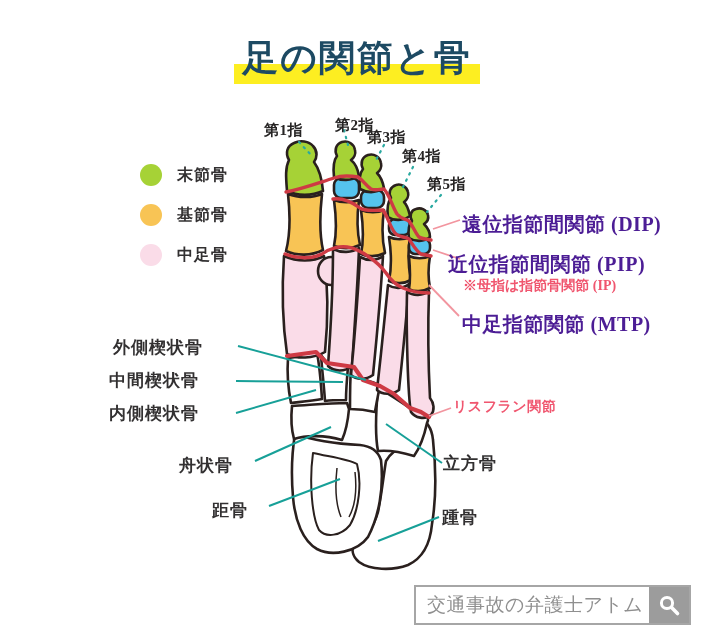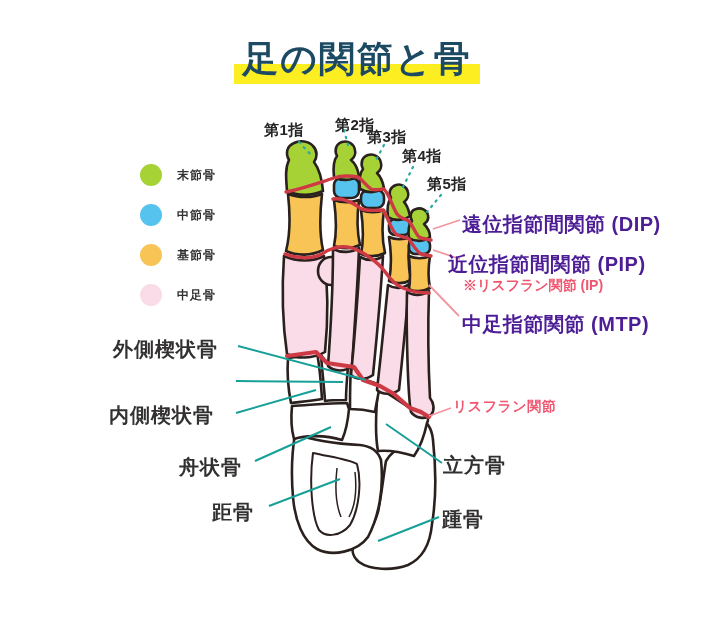--- a/index.html
+++ b/index.html
@@ -1,34 +1,34 @@
 <!DOCTYPE html>
 <html><head>
 <meta charset="utf-8">
 <style>
   html,body{margin:0;padding:0;background:#fff;}
   .canvas{position:relative;width:714px;height:643px;background:#ffffff;overflow:hidden;
-          font-family:Liberation Sans, sans-serif;}
+          font-family:Liberation Serif, serif;}
   
   .title-wrap{position:absolute;top:36px;left:0;width:714px;text-align:center;}
   .title{display:inline-block;font-size:36px;font-weight:bold;color:#1d4a63;letter-spacing:2px;
          line-height:1.25;padding:0 8px 3px 8px;
          background:linear-gradient(to bottom,transparent 58%,#fdee21 58%,#fdee21 100%);}
   
   .legend{position:absolute;left:140px;top:163px;}
   .legend-row{display:flex;align-items:center;height:24px;margin-bottom:16px;}
   .legend-dot{width:22px;height:22px;border-radius:50%;flex:0 0 22px;}
-  .legend-label{margin-left:15px;font-size:12px;font-weight:bold;color:#323031;letter-spacing:1px;}
+  .legend-label{margin-left:15px;font-size:16px;font-weight:bold;color:#323031;letter-spacing:1px;}
   
   .lbl{position:absolute;white-space:nowrap;font-weight:bold;}
   .toe-lbl{font-size:15px;color:#262424;letter-spacing:0.5px;}
   .red-lbl{font-size:20px;color:#4c1d95;letter-spacing:0.5px;}
   .red-note{font-size:14px;color:#f0566f;}
   .red-lbl-sm{font-size:14px;color:#f0566f;letter-spacing:0.5px;}
-  .bone-lbl{font-size:20px;color:#323031;letter-spacing:1px;}
+  .bone-lbl{font-size:17px;color:#323031;letter-spacing:1px;}
   .diagram-svg{position:absolute;left:0;top:0;}
   
   .footer{position:absolute;left:414px;top:585px;width:277px;height:40px;
           border:2px solid #a6a6a6;box-sizing:border-box;background:#fff;display:flex;align-items:stretch;}
   .footer-text{flex:1;display:flex;align-items:center;padding-left:11px;
                font-size:19px;color:#8f8f8f;letter-spacing:0.5px;font-weight:500;}
   .footer-search{flex:0 0 40px;background:#9c9c9c;display:flex;align-items:center;justify-content:center;}
 </style>
 </head>
 <body>
@@ -36,24 +36,20 @@
 <div class="canvas">
 
   <div class="title-wrap">
     <span class="title">足の関節と骨</span>
   </div>
 
   <div class="legend">
     <div class="legend-row">
       <span class="legend-dot" style="background-color: rgb(166, 210, 54);"></span>
       <span class="legend-label">末節骨</span>
-    </div>
-    <div class="legend-row">
-      <span class="legend-dot" style="background-color: rgb(85, 195, 238);"></span>
-      <span class="legend-label">中節骨</span>
     </div>
     <div class="legend-row">
       <span class="legend-dot" style="background-color: rgb(248, 196, 85);"></span>
       <span class="legend-label">基節骨</span>
     </div>
     <div class="legend-row">
       <span class="legend-dot" style="background-color: rgb(250, 220, 232);"></span>
       <span class="legend-label">中足骨</span>
     </div>
   </div>
@@ -133,25 +129,35 @@
   </svg>
 
   <div class="lbl toe-lbl" style="left:264px;top:121px;">第1指</div>
   <div class="lbl toe-lbl" style="left:321px;top:116px;margin-left:14px;">第2指</div>
   <div class="lbl toe-lbl" style="left:367px;top:128px;">第3指</div>
   <div class="lbl toe-lbl" style="left:402px;top:147px;">第4指</div>
   <div class="lbl toe-lbl" style="left:427px;top:175px;">第5指</div>
 
   <div class="lbl red-lbl" style="left:462px;top:211px;">遠位指節間関節 (DIP)</div>
   <div class="lbl red-lbl" style="left:448px;top:251px;">近位指節間関節 (PIP)</div>
-  <div class="lbl red-note" style="left:463px;top:277px;">※リスフラン関節 (IP)</div>
+  <div class="lbl red-note" style="left:463px;top:277px;">※母指は指節骨関節 (IP)</div>
   <div class="lbl red-lbl" style="left:462px;top:311px;">中足指節関節 (MTP)</div>
   <div class="lbl red-lbl-sm" style="left:453px;top:398px;">リスフラン関節</div>
 
   <div class="lbl bone-lbl" style="left:113px;top:336px;">外側楔状骨</div>
+  <div class="lbl bone-lbl" style="left:109px;top:369px;">中間楔状骨</div>
   <div class="lbl bone-lbl" style="left:109px;top:402px;">内側楔状骨</div>
   <div class="lbl bone-lbl" style="left:179px;top:454px;">舟状骨</div>
   <div class="lbl bone-lbl" style="left:212px;top:499px;">距骨</div>
   <div class="lbl bone-lbl" style="left:443px;top:452px;">立方骨</div>
   <div class="lbl bone-lbl" style="left:442px;top:506px;">踵骨</div>
 
+  <div class="footer">
+    <div class="footer-text">交通事故の弁護士アトム</div>
+    <div class="footer-search">
+      <svg width="24" height="24" viewBox="0 0 24 24">
+        <circle cx="10" cy="10" r="5.6" fill="none" stroke="#ffffff" stroke-width="3"></circle>
+        <line x1="14.6" y1="14.6" x2="20.5" y2="20.5" stroke="#ffffff" stroke-width="3.6" stroke-linecap="round"></line>
+      </svg>
+    </div>
+  </div>
 
 </div>
 
 </body></html>

